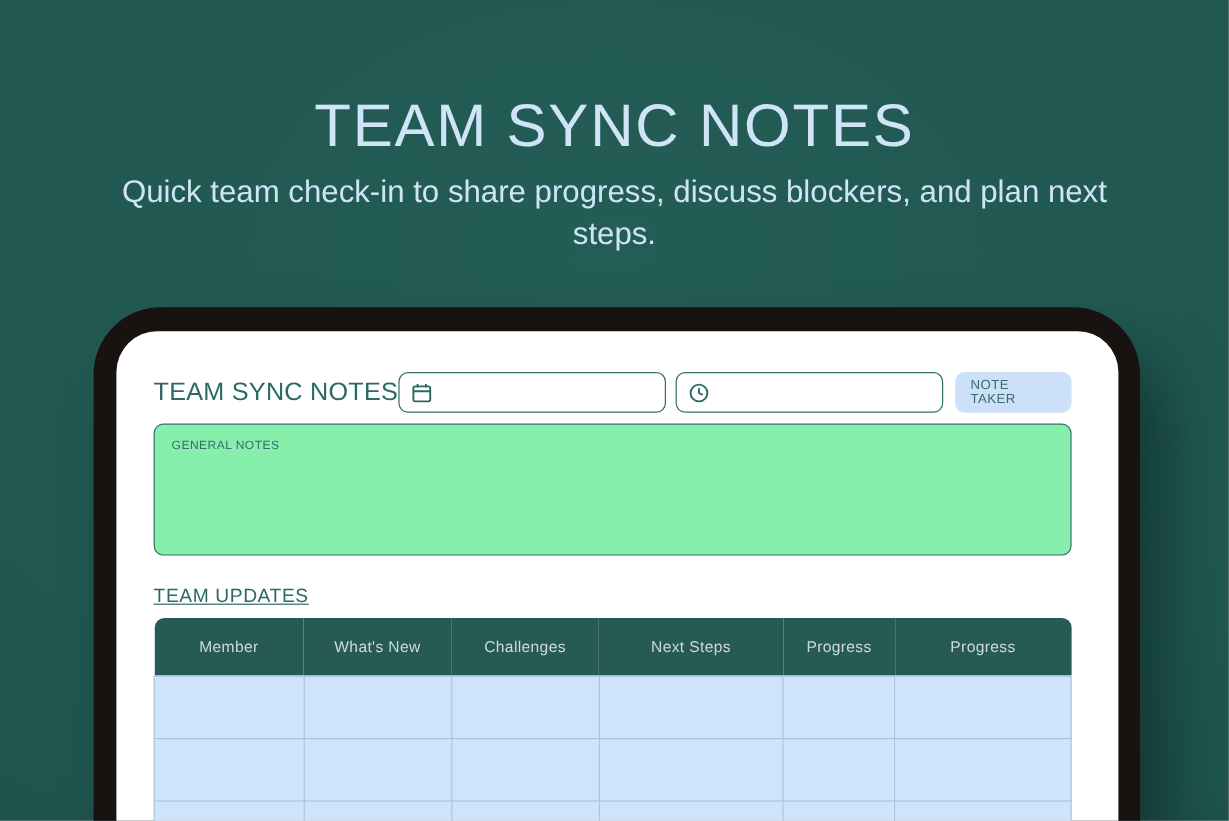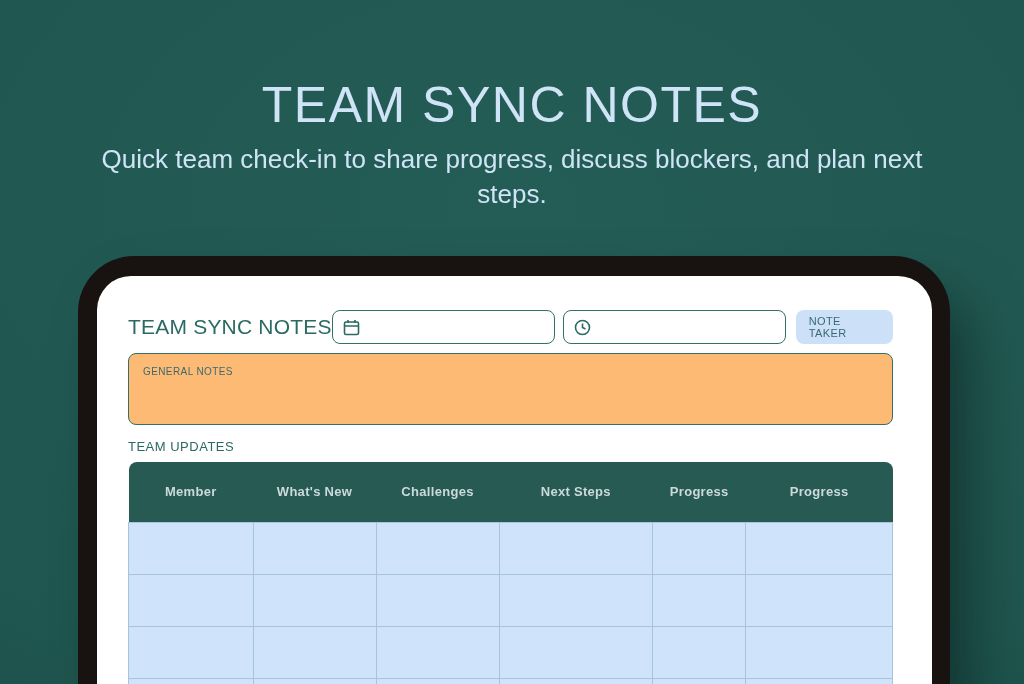--- a/index.html
+++ b/index.html
@@ -66,38 +66,38 @@
   .icon svg{width:100%;height:100%;display:block;}
   .note-taker{
     flex:1;height:34px;border-radius:8px;background:var(--field-blue);
     display:flex;align-items:center;padding:0 13px;
   }
   .note-taker-label{
     font-size:11px;letter-spacing:0.4px;color:var(--label-teal);font-weight:500;
   }
   
   .general-notes{
-    margin-top:9px;height:72px;border:1px solid var(--input-border);
-    border-radius:8px;padding:12px 14px;background:#fdba74;cursor:text;
+    margin-top:9px;height:110px;border:1px solid var(--input-border);
+    border-radius:8px;padding:12px 14px;background:#86efac;cursor:text;
   }
   .general-notes-label{
     font-size:10px;letter-spacing:0.4px;color:var(--label-teal);font-weight:500;
   }
   
   .team-updates-label{
-    margin-top:14px;font-size:13px;letter-spacing:0.5px;
-    color:var(--accent-teal);font-weight:500;
+    margin-top:26px;font-size:16px;letter-spacing:0.5px;
+    color:var(--accent-teal);font-weight:500;text-decoration:underline;
   }
   table.updates{
     margin-top:8px;width:100%;border-collapse:collapse;table-layout:fixed;
   }
   table.updates thead th{
     background:var(--table-header-bg);color:var(--table-header-text);
-    font-size:13px;font-weight:700;letter-spacing:0.3px;
-    height:60px;text-align:center;vertical-align:middle;border:none;
+    font-size:13px;font-weight:400;letter-spacing:0.3px;
+    height:48px;text-align:center;vertical-align:middle;border:none;
   }
   table.updates thead th:first-child{border-top-left-radius:8px;}
   table.updates thead th:last-child{border-top-right-radius:8px;}
   table.updates tbody td{
     background:var(--row-blue);height:52px;
     border:1px solid var(--cell-border);
   }
   table.updates tbody tr td{border-top:none;}
   table.updates tbody tr:first-child td{border-top:1px solid var(--cell-border);}
   col.c1{width:16.3%;} col.c2{width:16.1%;} col.c3{width:16.1%;}

